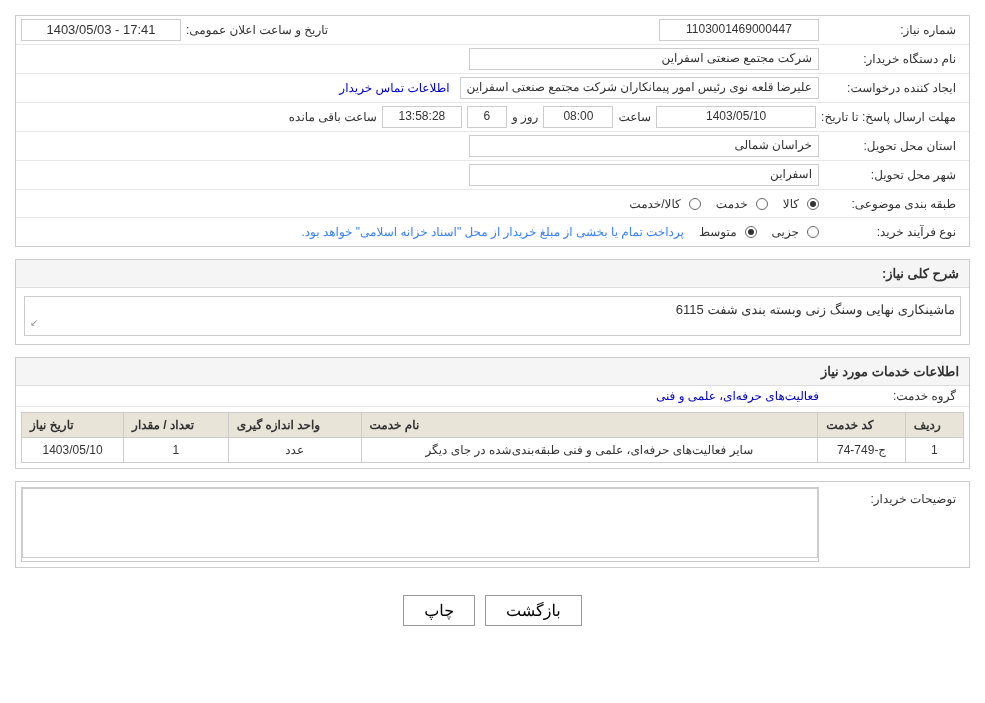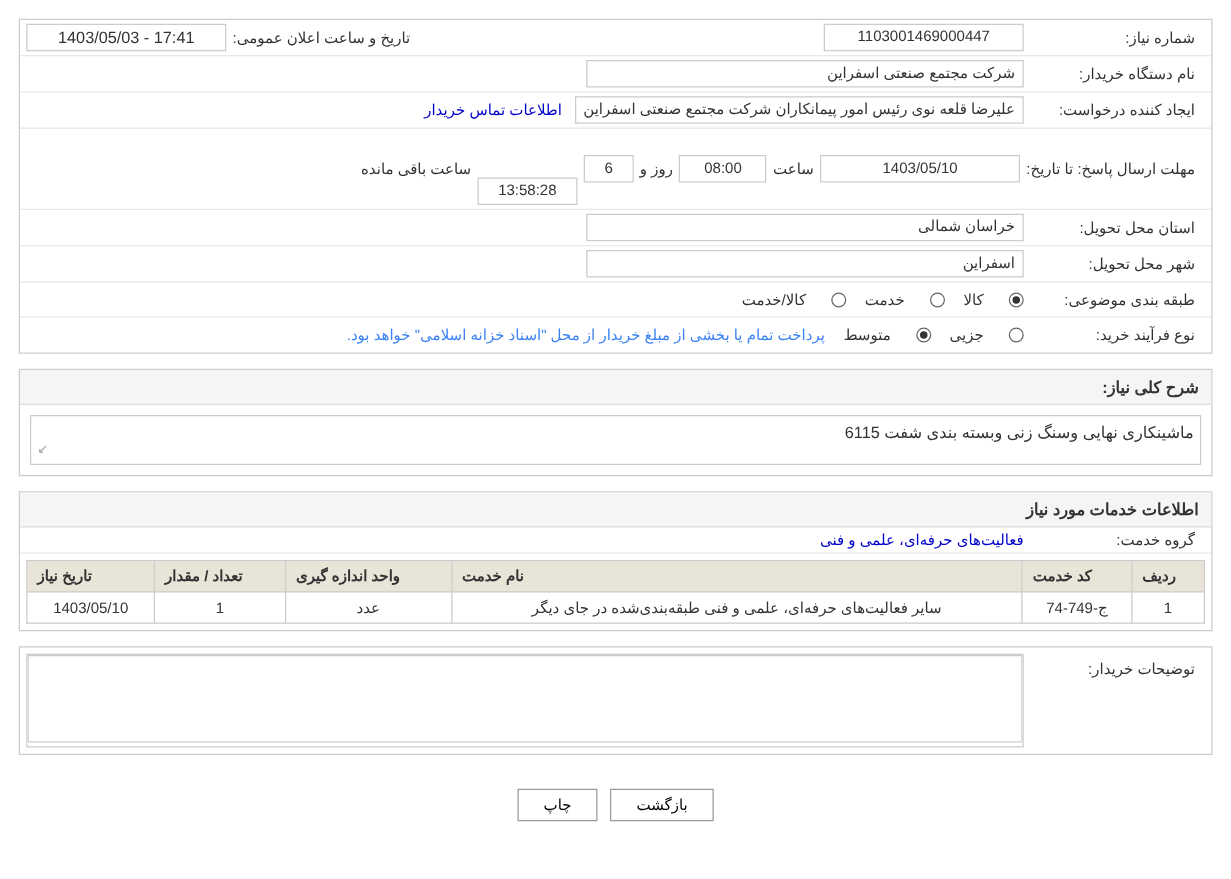--- a/index.html
+++ b/index.html
@@ -90,21 +90,21 @@
     }
     .radio-group {
       display: flex;
       align-items: center;
       gap: 15px;
       font-size: 12px;
     }
     .radio-item {
       display: flex;
       align-items: center;
-      gap: 20px;
+      gap: 8px;
     }
     .radio-circle {
       width: 12px;
       height: 12px;
       border: 1px solid #666;
       border-radius: 50%;
       display: inline-block;
       background: #fff;
       position: relative;
     }
@@ -163,21 +163,21 @@
       direction: rtl;
     }
     .buttons-row {
       display: flex;
       justify-content: center;
       gap: 10px;
       padding: 15px;
     }
     .btn {
       padding: 5px 20px;
-      font-size: 12px;
+      font-size: 16px;
       font-family: Tahoma, Arial, sans-serif;
       cursor: pointer;
       border: 1px solid #999;
       background: #f0f0f0;
     }
     .btn-print {
       background: #fff;
     }
     .btn-back {
       background: #fff;
@@ -230,21 +230,21 @@
 
       <div class="info-row">
         <span class="label-cell">مهلت ارسال پاسخ: تا تاریخ:</span>
         <div class="value-cell">
           <div class="inline-group">
             <span class="value-box value-box-date">1403/05/10</span>
             <span class="inline-label">ساعت</span>
             <span class="value-box" style="min-width:70px;text-align:center;">08:00</span>
             <span class="inline-label">روز و</span>
             <span class="value-box" style="min-width:40px;text-align:center;">6</span>
-            <span class="value-box" style="min-width:80px;text-align:center;margin-top:36px;">13:58:28</span>
+            <span class="value-box" style="min-width:80px;text-align:center;">13:58:28</span>
             <span class="inline-label">ساعت باقی مانده</span>
           </div>
         </div>
       </div>
 
       <div class="info-row">
         <span class="label-cell">استان محل تحویل:</span>
         <div class="value-cell">
           <span class="value-box value-box-wide">خراسان شمالی</span>
         </div>

